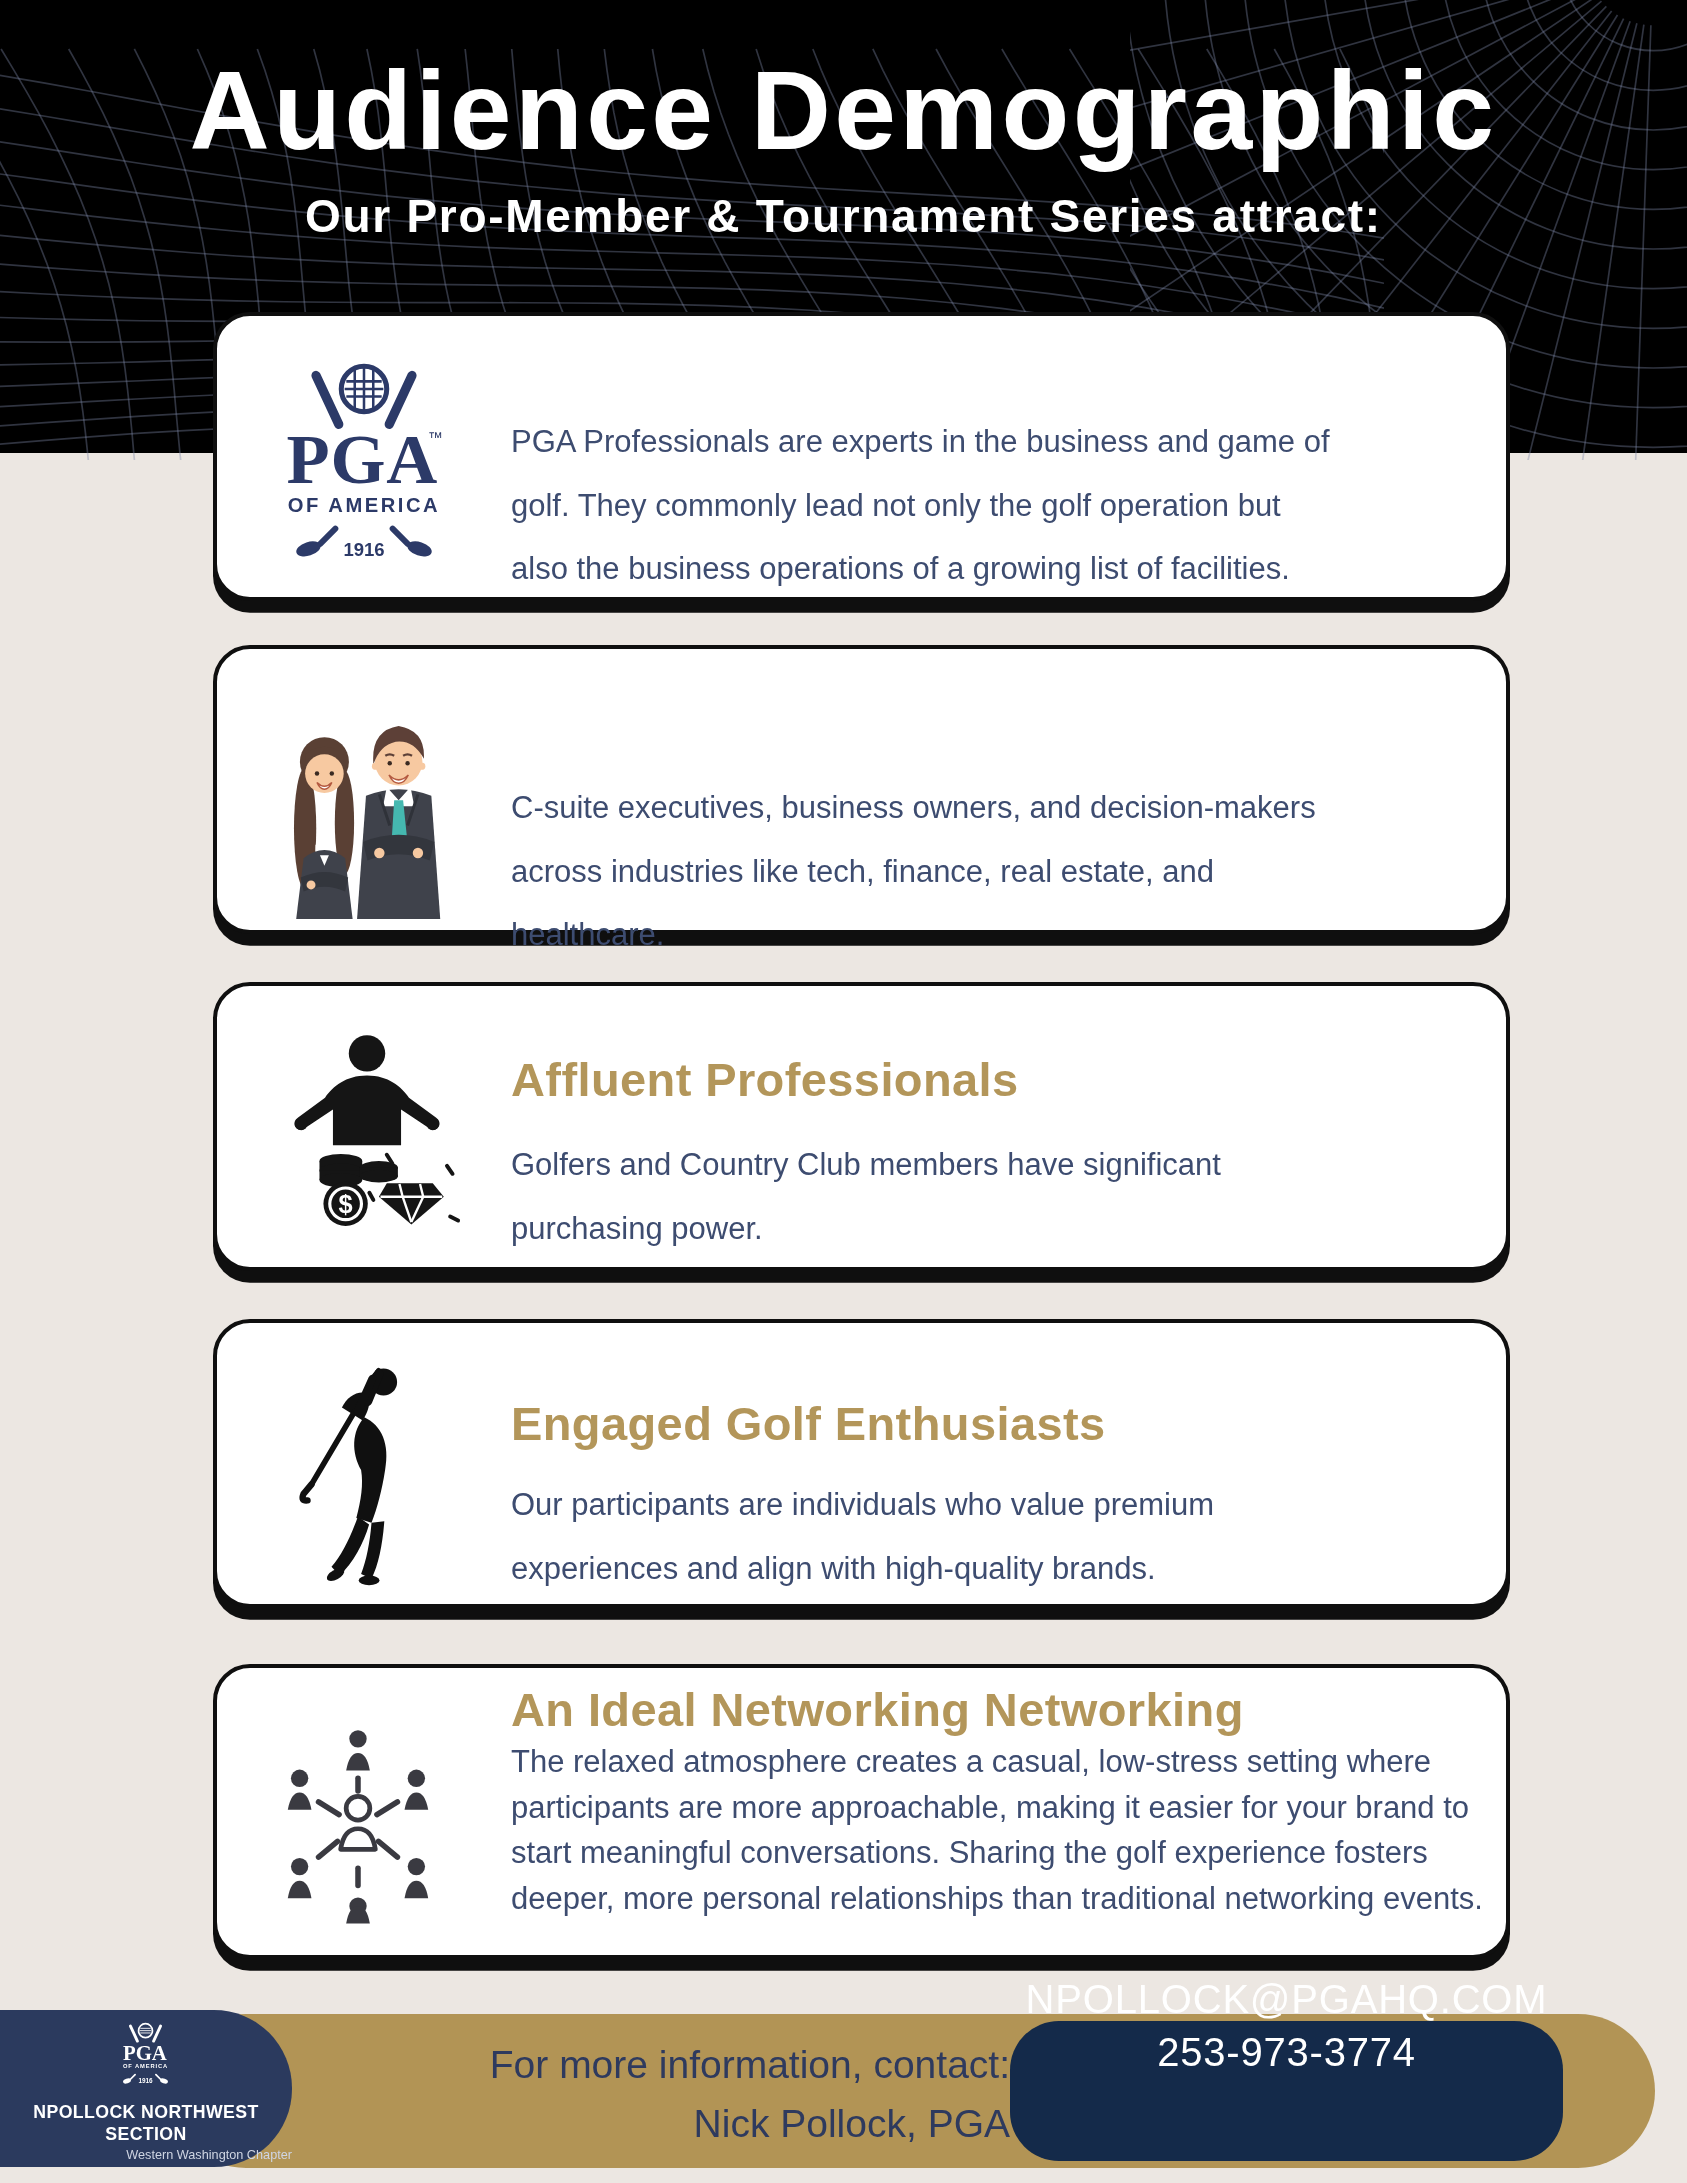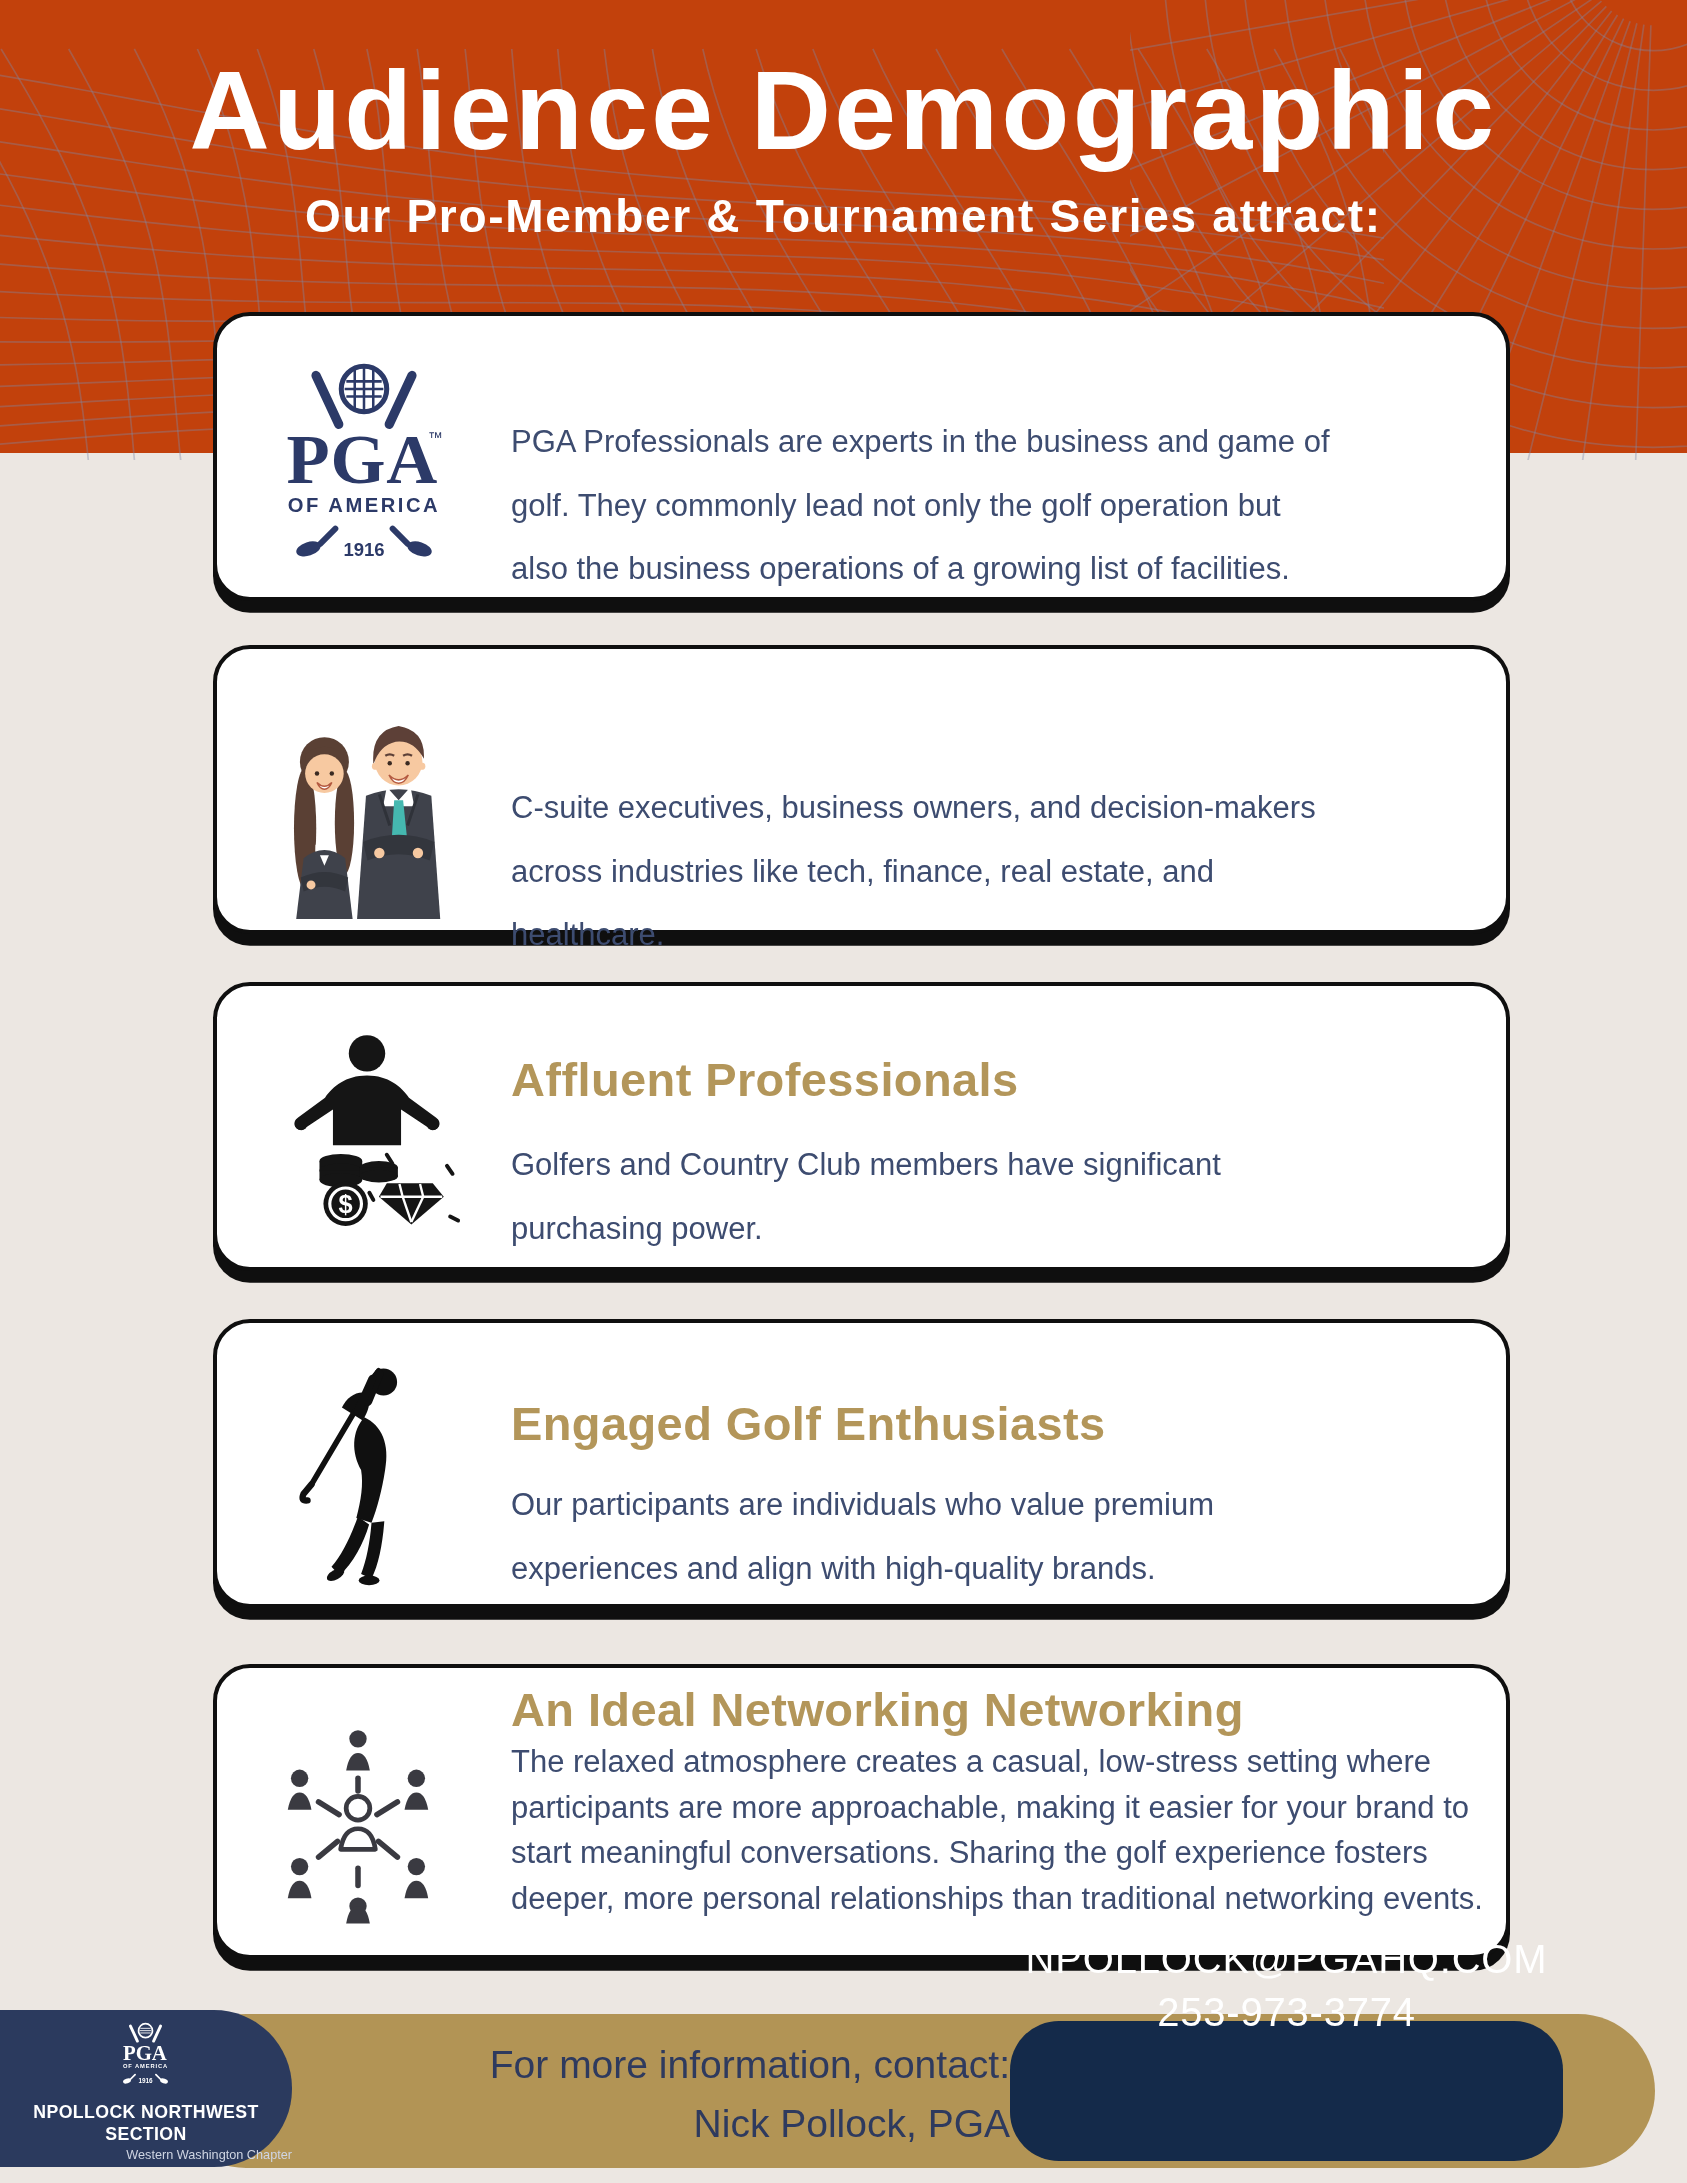--- a/index.html
+++ b/index.html
@@ -1,19 +1,19 @@
 <!DOCTYPE html>
 <html style="font-size:13.5px"><head>
 <meta charset="utf-8">
 <style>
   html,body{margin:0;padding:0;}
   body{width:1687px;height:2183px;position:relative;background:#ece7e2;
        font-family:"Liberation Sans",sans-serif;overflow:hidden;}
   
-  .header{position:absolute;top:0;left:0;width:1687px;height:453px;background:#c2410c;}
+  .header{position:absolute;top:0;left:0;width:1687px;height:453px;background:#000000;}
   .mesh{position:absolute;top:0;fill:none;stroke:#7e89a8;stroke-opacity:.38;stroke-width:2;}
   #meshL{left:0;}
   #meshR{right:0;}
   .title{position:absolute;top:47px;left:0;width:100%;text-align:center;color:#ffffff;
          font-size:111px;font-weight:bold;letter-spacing:3.4px;}
   .subtitle{position:absolute;top:189px;left:0;width:100%;text-align:center;color:#ffffff;
          font-size:46px;font-weight:bold;letter-spacing:1.7px;}
   
   .card{position:absolute;left:213px;width:1297px;background:#ffffff;border:4.2px solid #0f0f0f;
         border-radius:37px;box-shadow:0 11.8px 0 #0f0f0f;box-sizing:border-box;}
@@ -34,21 +34,21 @@
   #card5 .card-body{top:71px;width:1000px;line-height:1.47;}
   
   .f-gold{position:absolute;left:169px;top:2014px;width:1486px;height:154px;border-radius:77px;
           background:#b29455;}
   .f-left{position:absolute;left:0;top:2010px;width:292px;height:157px;
           border-radius:0 78px 78px 0;background:#2b3a5e;}
   .f-pill{position:absolute;left:1010px;top:2021px;width:553px;height:140px;border-radius:49px;
           background:#142a4a;}
   .f-contact{position:absolute;left:292px;top:2035px;width:718px;text-align:right;
           color:#2e3a5e;font-size:39px;font-weight:500;line-height:1.52;}
-  .f-pill-text{position:absolute;left:1010px;top:1933px;width:553px;text-align:center;
+  .f-pill-text{position:absolute;left:1010px;top:1973px;width:553px;text-align:center;
           color:#ffffff;font-size:40px;letter-spacing:0.8px;line-height:1.32;}
   .f-org{position:absolute;left:0;top:2101px;width:292px;text-align:center;color:#ffffff;
           font-size:17.7px;font-weight:bold;letter-spacing:0.4px;line-height:1.25;}
   .f-chapter{position:absolute;left:0;top:2148px;width:292px;text-align:right;color:#cfd5e3;
           font-size:12.7px;}
   .f-logo{position:absolute;left:105px;top:2021px;}
 </style>
 </head>
 <body>
 

